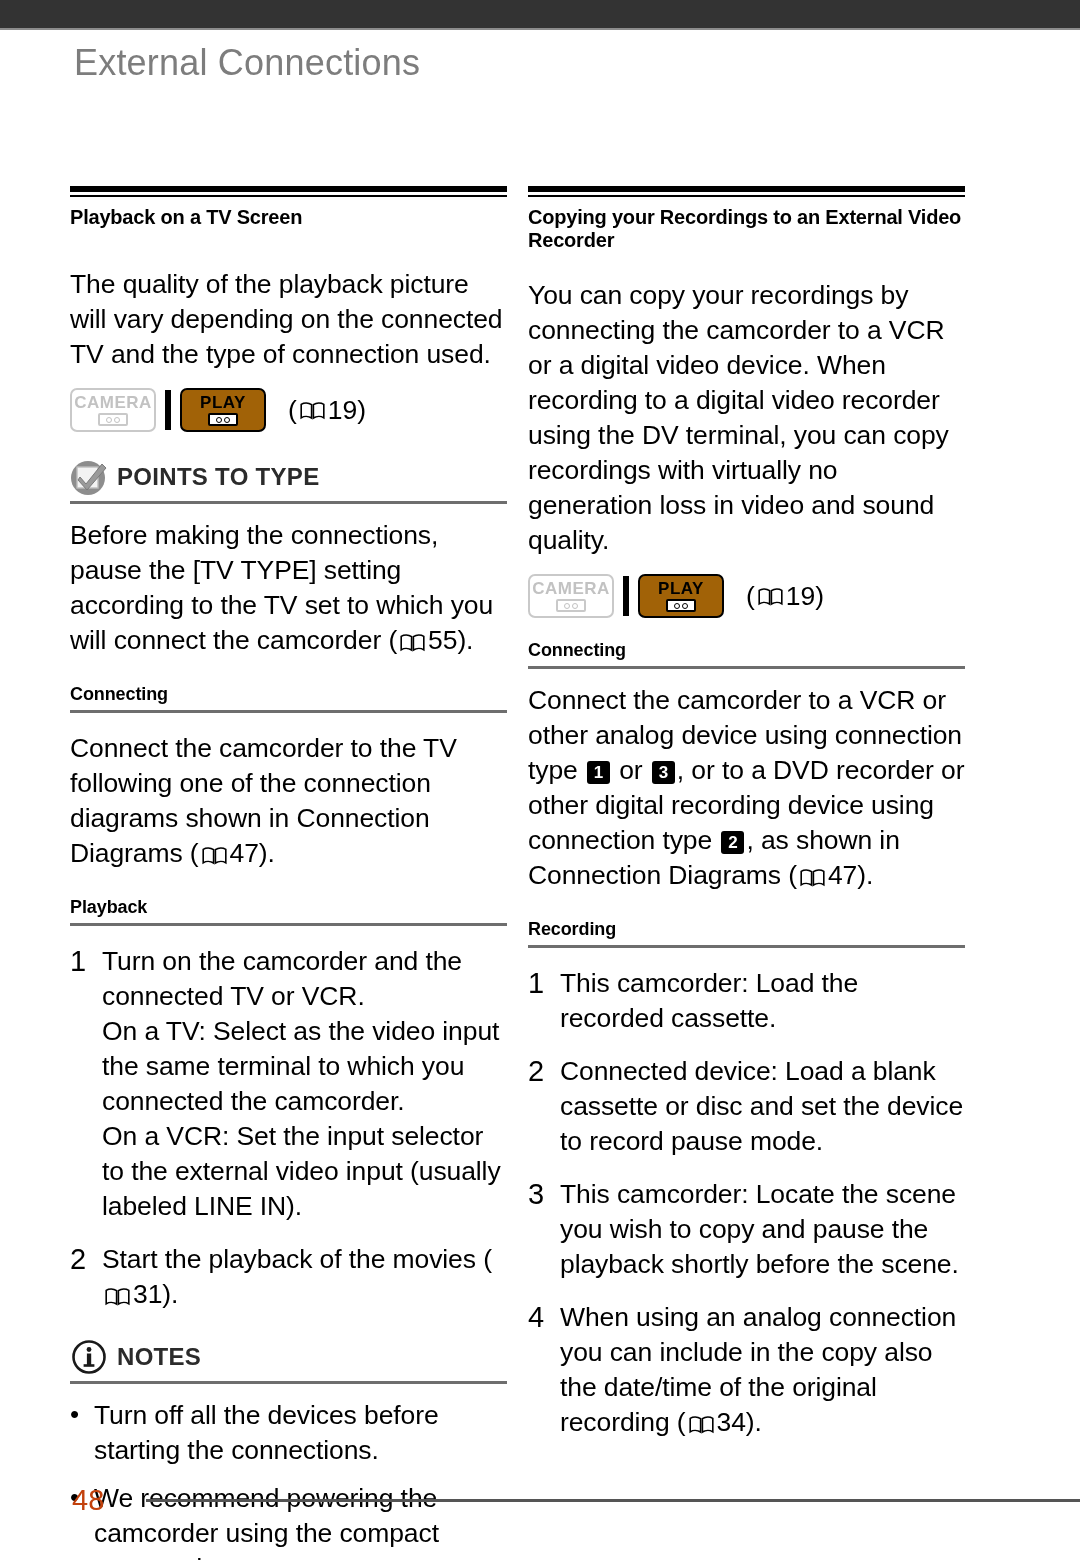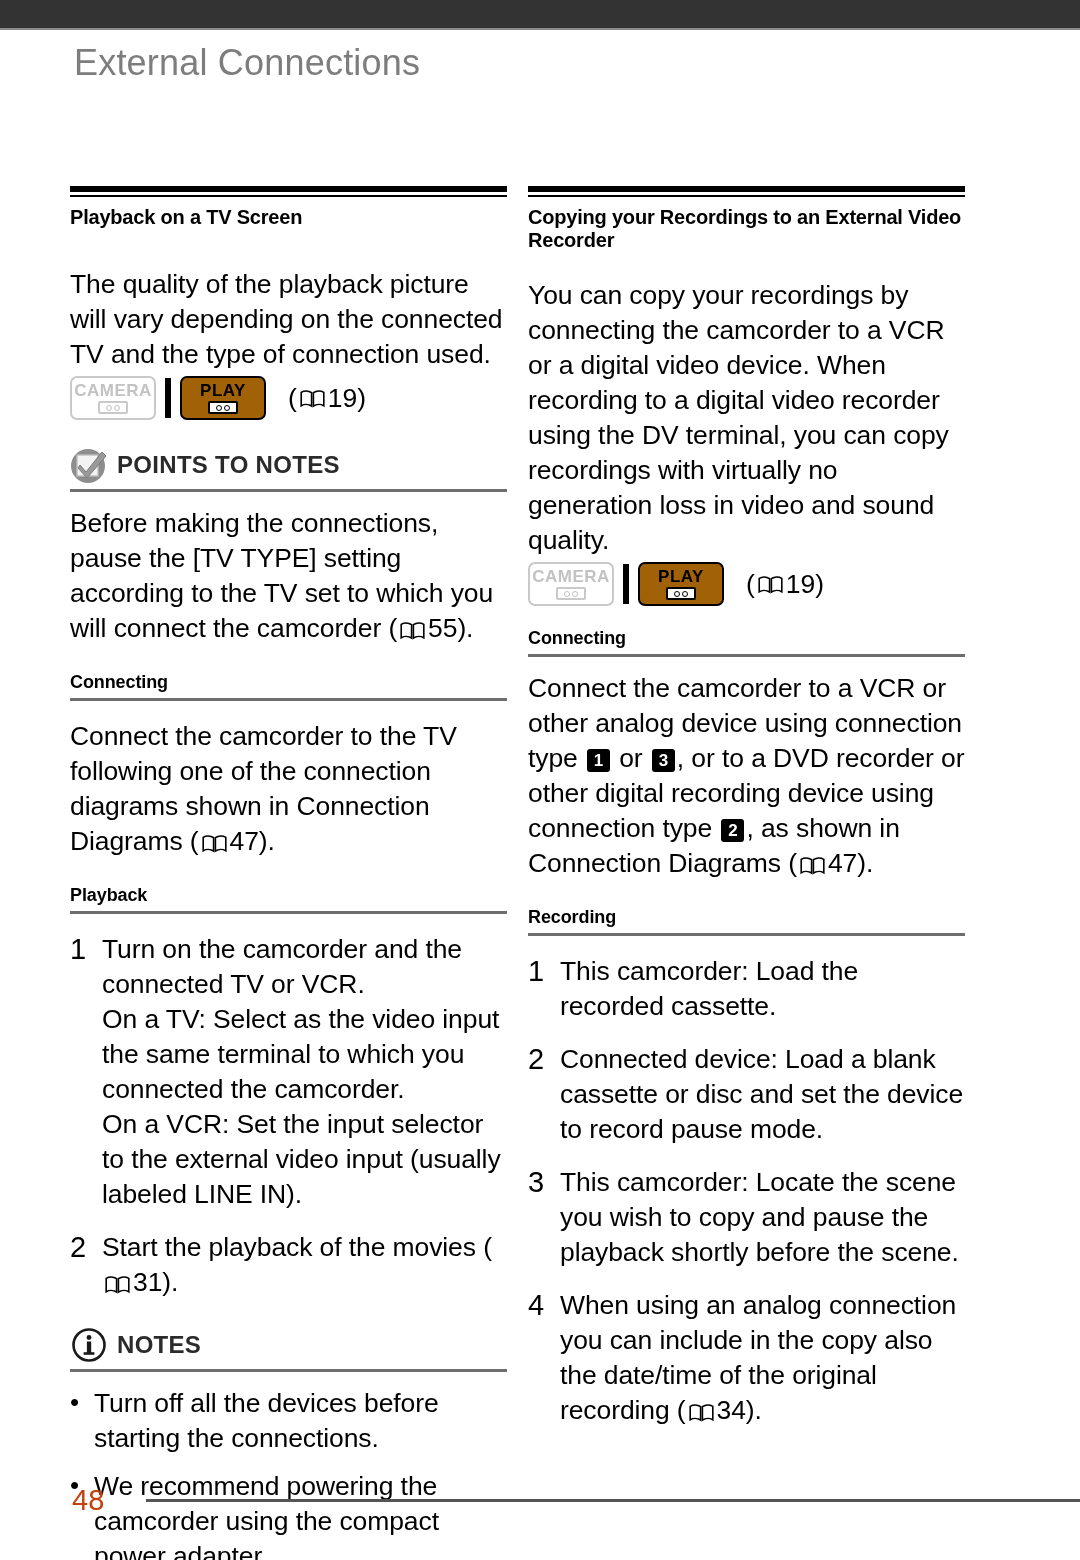--- a/index.html
+++ b/index.html
@@ -84,21 +84,21 @@
   .sp-38 { height: 38px; }
   .sp-26 { height: 26px; }
   .sp-22 { height: 22px; }
   .sp-18 { height: 18px; }
   .sp-14 { height: 14px; }
 
   
   .mode-row {
     display: flex;
     align-items: center;
-    margin-top: 4px;
+    margin-top: 16px;
   }
   .badge {
     box-sizing: border-box;
     width: 86px;
     height: 44px;
     border-radius: 7px;
     display: flex;
     flex-direction: column;
     align-items: center;
     justify-content: center;
@@ -335,21 +335,21 @@
     <div class="sp-26"></div>
 
     <div class="callout-head">
       <span class="ic-check">
         <svg viewBox="0 0 38 38" width="38" height="38">
           <circle cx="18" cy="20" r="17" fill="#8d8d8d"></circle>
           <rect x="7" y="9" width="21" height="21" fill="#f3f3f3" stroke="#bdbdbd" stroke-width="1.4"></rect>
           <path d="M10 19 L16 26 L32 6 L36 10 L17 32 L8 22 Z" fill="#9a9a9a" stroke="#7a7a7a" stroke-width="1"></path>
         </svg>
       </span>
-      <span class="ctext">POINTS TO NOTES</span>
+      <span class="ctext">POINTS TO TYPE</span>
     </div>
     <div class="callout-rule"></div>
     <div class="sp-14"></div>
     <p class="body"><span>Before making the connections, pause the [TV TYPE] setting according to the TV set to which you will connect the camcorder (</span><span class="book">
         <svg viewBox="0 0 25 19" width="25" height="19">
           <path d="M1.2 3.4 C4 1.6 8.5 1.6 11.6 3.6 L11.6 17 C8.5 15 4 15 1.2 16.8 Z" fill="none" stroke="#000" stroke-width="1.6"></path>
           <path d="M23.8 3.4 C21 1.6 16.5 1.6 13.4 3.6 L13.4 17 C16.5 15 21 15 23.8 16.8 Z" fill="none" stroke="#000" stroke-width="1.6"></path>
         </svg>
       </span><span>55</span><span>).</span></p>
 

